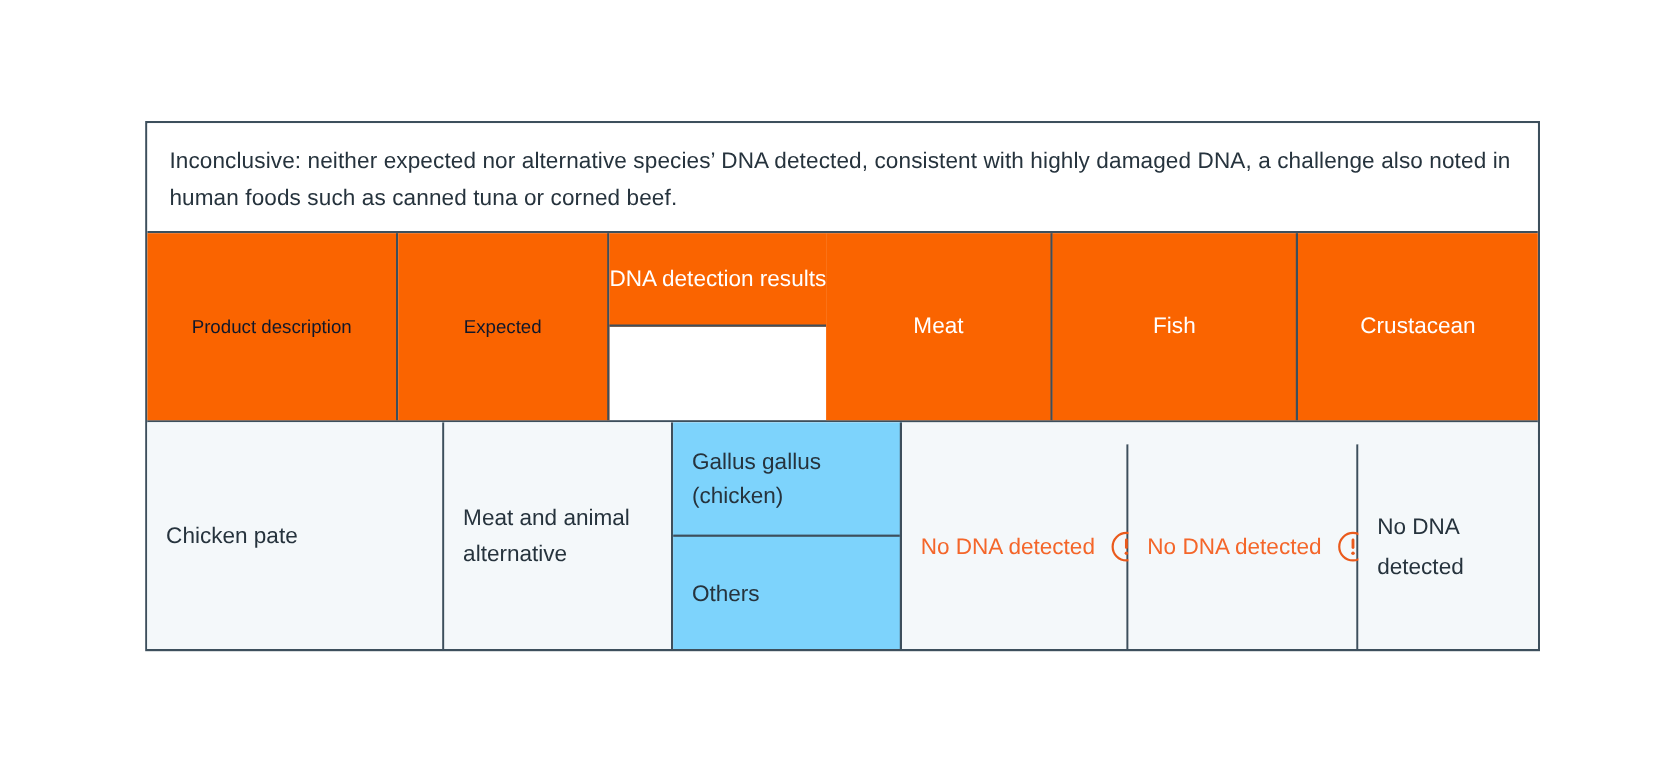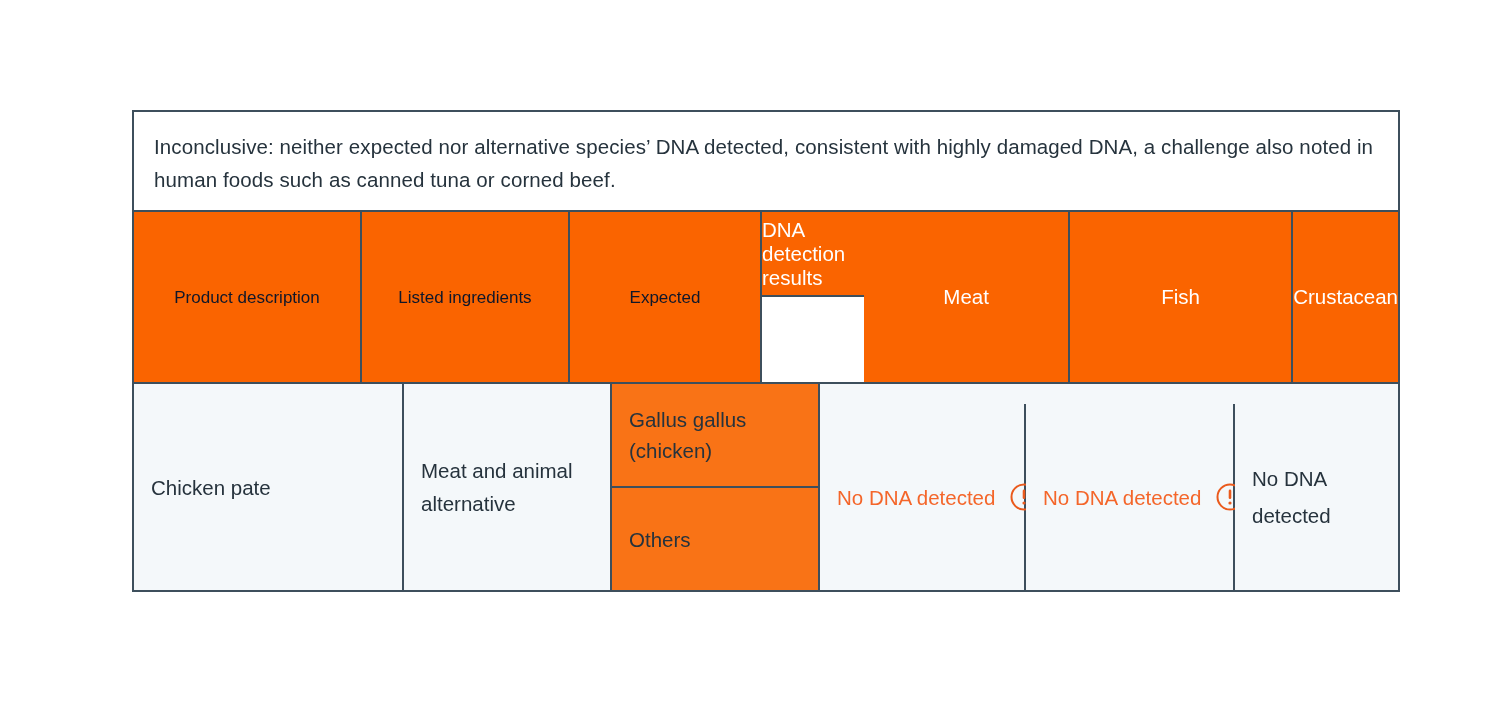--- a/index.html
+++ b/index.html
@@ -118,21 +118,21 @@
   }
   .dcell.product     { width: 270px; }
   .dcell.ingredients { width: 208px; }
 
   .expected-stack {
     width: 208px;
     box-sizing: border-box;
     border-right: 2px solid #3d4f5c;
     display: flex;
     flex-direction: column;
-    background: #f97316;
+    background: #7dd3fc;
   }
   .exp-cell {
     box-sizing: border-box;
     flex: 1;
     display: flex;
     align-items: center;
     padding: 0 17px;
     font-size: 20.5px;
     line-height: 31px;
     color: #26333d;
@@ -178,21 +178,20 @@
 <body>
 
 <div class="table-wrap">
 
   <div class="caption-row">
     <div class="caption-text">Inconclusive: neither expected nor alternative species’ DNA detected, consistent with highly damaged DNA, a challenge also noted in human foods such as canned tuna or corned beef.</div>
   </div>
 
   <div class="header-block">
     <div class="hcell product">Product description</div>
-    <div class="hcell ingredients">Listed ingredients</div>
     <div class="hcell expected">Expected</div>
     <div class="dna-group">
       <div class="dna-title">DNA detection results</div>
       <div class="dna-subs">
         <div class="subcell meat">Meat</div>
         <div class="subcell fish">Fish</div>
         <div class="subcell crust">Crustacean</div>
       </div>
     </div>
   </div>

